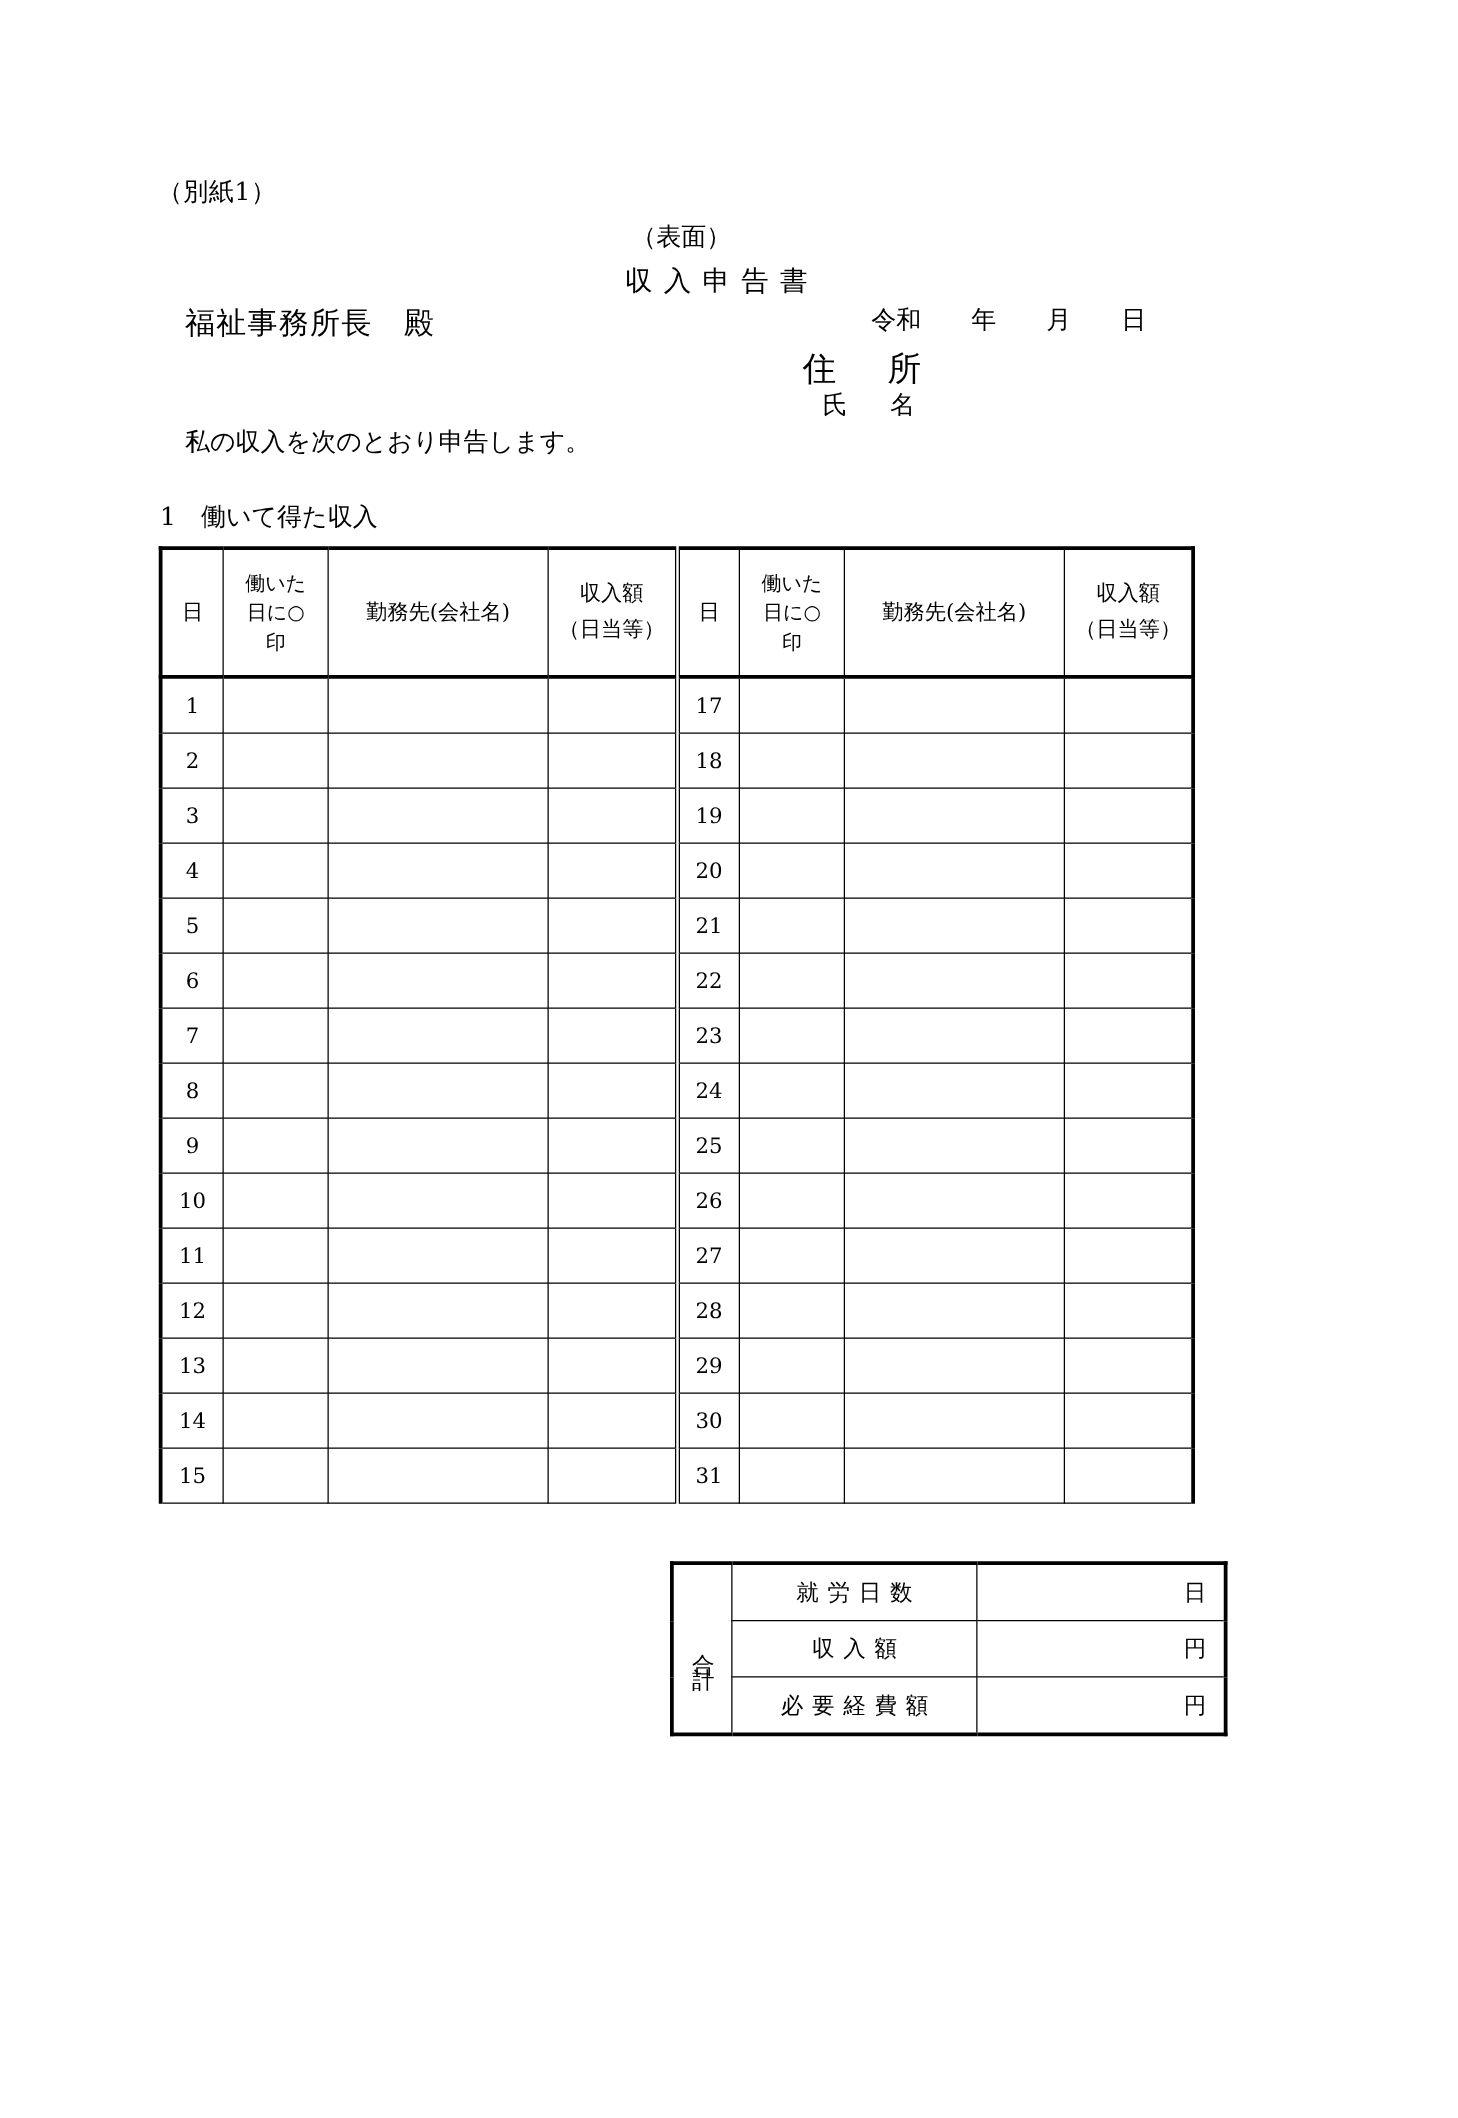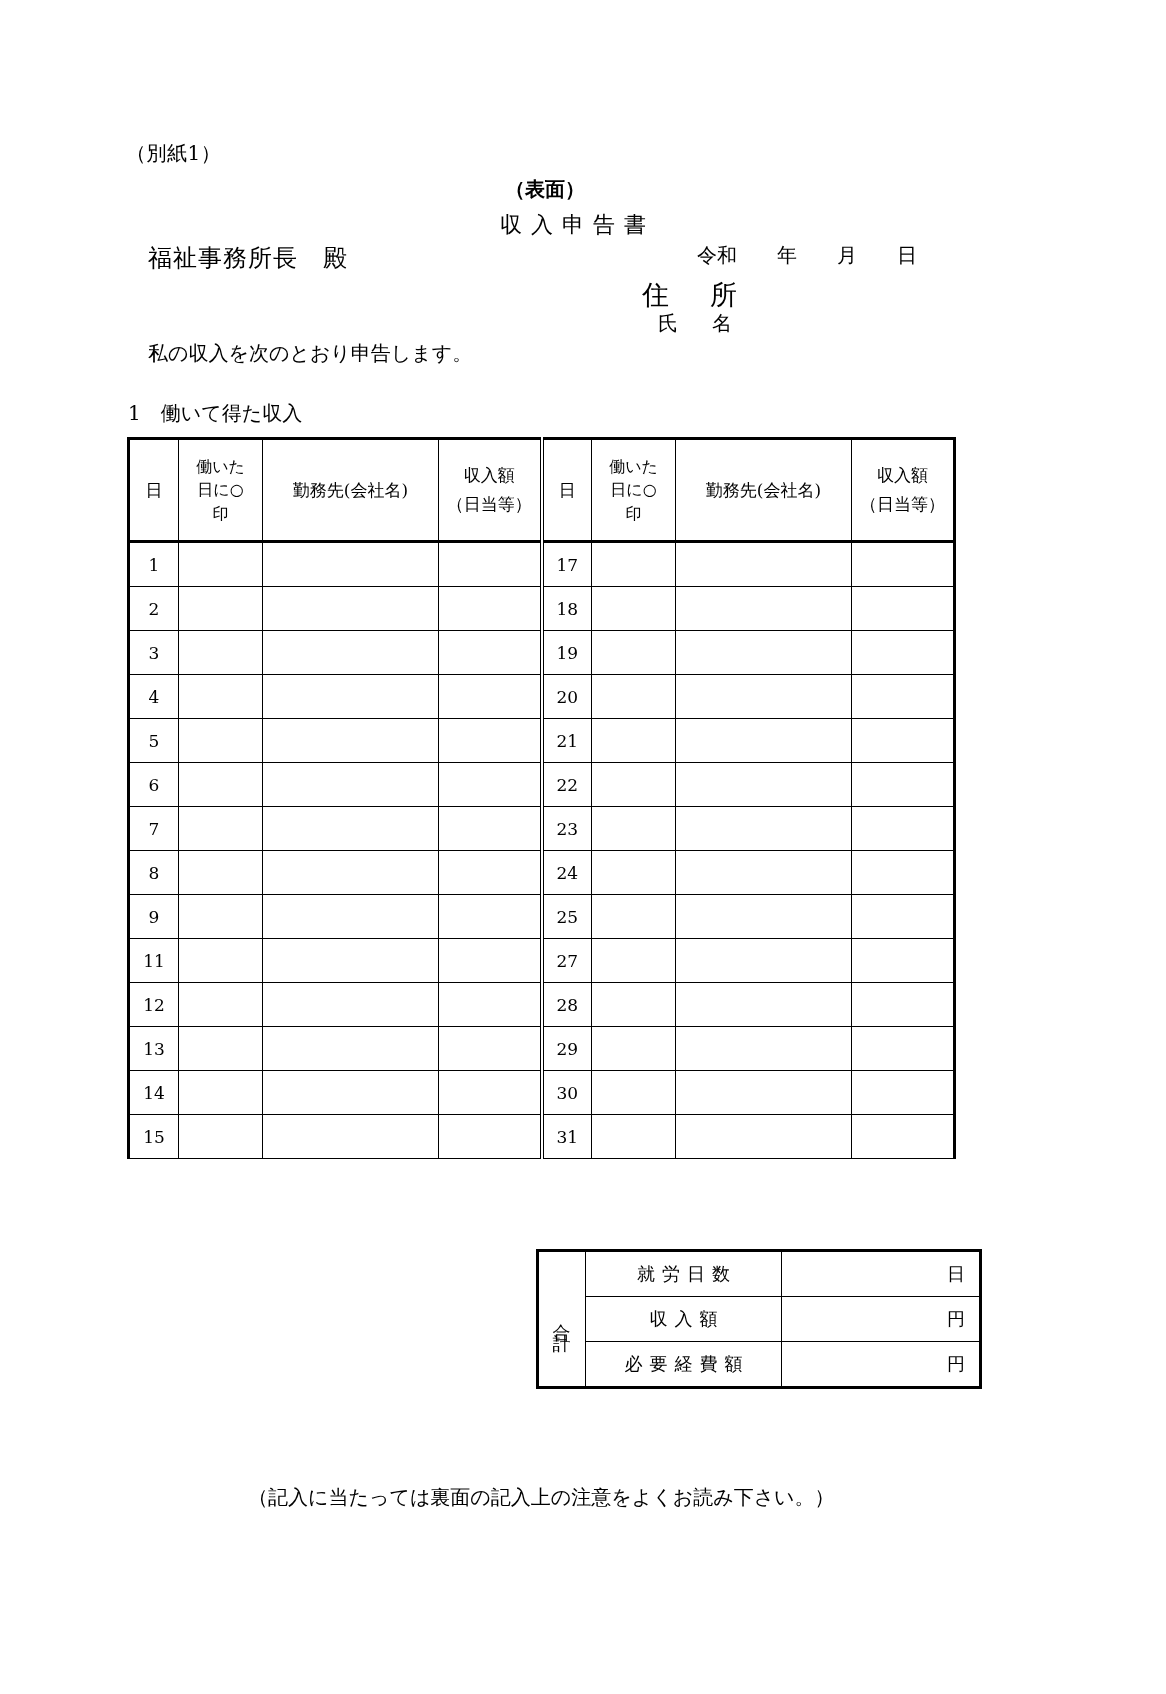--- a/index.html
+++ b/index.html
@@ -28,21 +28,20 @@
     left: 126px;
     top: 140px;
     font-size: 20px;
     letter-spacing: 0.5px;
   }
   .side-label {
     position: absolute;
     left: 505px;
     top: 176px;
     font-size: 20px;
-    font-weight: bold;
   }
   .doc-title {
     position: absolute;
     left: 500px;
     top: 210px;
     font-size: 22px;
     letter-spacing: 9px;
   }
   .addressee {
     position: absolute;
@@ -327,20 +326,30 @@
           <td class="row-cell outer-left day-num">9</td>
           <td class="row-cell"></td>
           <td class="row-cell"></td>
           <td class="row-cell"></td>
           <td class="row-cell mid-split day-num">25</td>
           <td class="row-cell"></td>
           <td class="row-cell"></td>
           <td class="row-cell outer-right"></td>
         </tr>
         <tr>
+          <td class="row-cell outer-left day-num">10</td>
+          <td class="row-cell"></td>
+          <td class="row-cell"></td>
+          <td class="row-cell"></td>
+          <td class="row-cell mid-split day-num">26</td>
+          <td class="row-cell"></td>
+          <td class="row-cell"></td>
+          <td class="row-cell outer-right"></td>
+        </tr>
+        <tr>
           <td class="row-cell outer-left day-num">11</td>
           <td class="row-cell"></td>
           <td class="row-cell"></td>
           <td class="row-cell"></td>
           <td class="row-cell mid-split day-num">27</td>
           <td class="row-cell"></td>
           <td class="row-cell"></td>
           <td class="row-cell outer-right"></td>
         </tr>
         <tr>
@@ -399,15 +408,14 @@
           <td class="t-label">収入額</td>
           <td class="t-value t-outer-right">円</td>
         </tr>
         <tr>
           <td class="t-label t-outer-bottom">必要経費額</td>
           <td class="t-value t-outer-right t-outer-bottom">円</td>
         </tr>
       </tbody>
   </table>
 
-  <div class="footnote">（記入に当たっては裏面の記入上の注意をよくお読み下さい。）</div>
 
 </div>
 
 </body></html>

